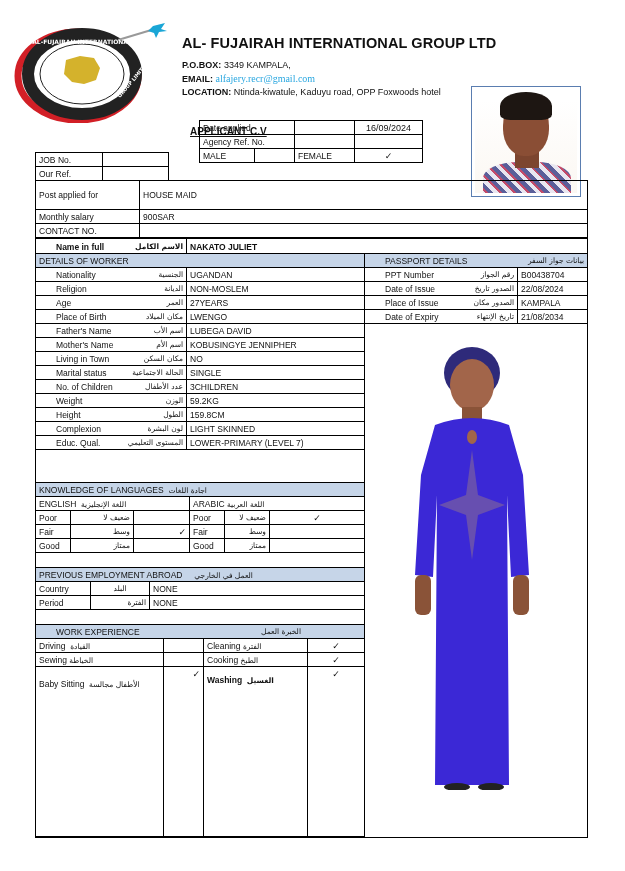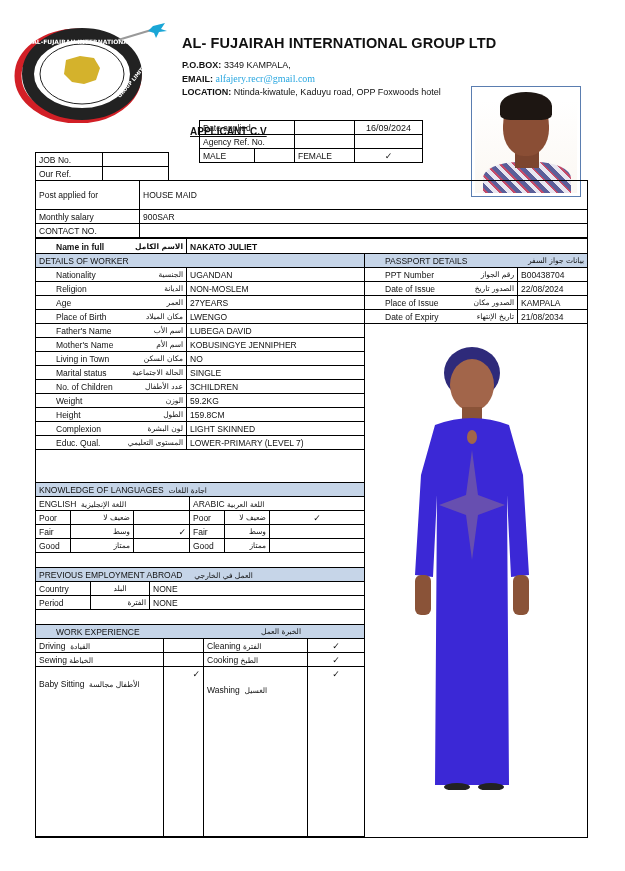--- a/index.html
+++ b/index.html
@@ -400,17 +400,17 @@
   </tr>
   <tr>
     <td><span>Sewing</span>&nbsp;<span class="ar">الخياطة</span></td>
     <td class="chk"></td>
     <td><span>Cooking</span>&nbsp;<span class="ar">الطبخ</span></td>
     <td class="chk">✓</td>
   </tr>
   <tr style="height:170px;">
     <td style="vertical-align:top; padding-top:12px;"><span>Baby Sitting</span>&nbsp;&nbsp;<span class="ar">الأطفال مجالسة</span></td>
     <td class="chk" style="vertical-align:top; padding-top:2px; text-align:right;">✓</td>
-    <td style="vertical-align:top; padding-top:18px;"><span>Washing</span>&nbsp;&nbsp;<span class="ar">الغسيل</span></td>
+    <td style="vertical-align:top; padding-top:8px;font-weight:bold;"><span>Washing</span>&nbsp;&nbsp;<span class="ar">الغسيل</span></td>
     <td class="chk" style="vertical-align:top; padding-top:2px;">✓</td>
   </tr>
 </tbody>
   </table>
 
 </body></html>

